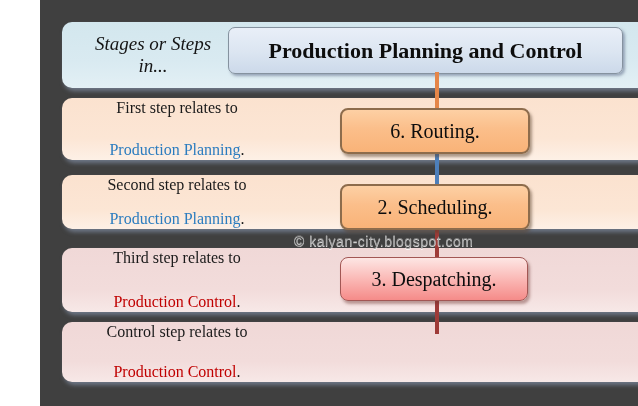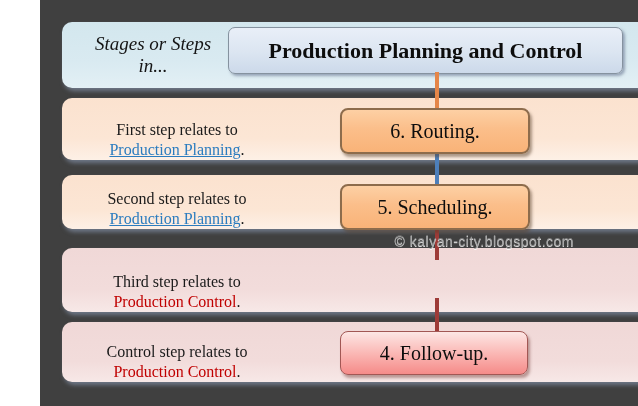--- a/index.html
+++ b/index.html
@@ -39,24 +39,24 @@
   
   .connector{position:absolute;left:395px;width:4px;z-index:2;}
   .connector.orange{top:72px;height:40px;background:#e58648;}
   .connector.blue{top:150px;height:38px;background:#4d7fba;}
   .connector.red1{top:227px;height:33px;background:#9e3b38;}
   .connector.red2{top:298px;height:36px;background:#9e3b38;}
 
   
   .desc{
     position:absolute;left:0;top:0;width:230px;height:100%;
-    display:flex;flex-direction:column;align-items:center;justify-content:flex-end;
+    display:flex;flex-direction:column;align-items:center;justify-content:space-between;
     font-size:16px;line-height:1.25;text-align:center;color:#1a1a1a;z-index:3;
   }
-  .desc .line2.planning{color:#2b7cbf;text-decoration:underline;}
+  .desc .line2.planning{color:#2b7cbf;}
   .desc .line2.control{color:#c00000;}
   .desc .suffix{color:#1a1a1a;}
 
   .step-box{
     position:absolute;left:278px;top:9px;width:186px;height:42px;
     border-radius:8px;z-index:3;
     display:flex;align-items:center;justify-content:center;
     font-size:20px;color:#0d0d0d;
   }
   .row1 .step-box{top:10px;}
@@ -67,21 +67,21 @@
   }
   .step-box.pink-box{
     background:linear-gradient(180deg,#fde6e4 0%,#fab4b1 55%,#f58b89 100%);
     border:1.5px solid #a25754;
     box-shadow:2px 3px 3px rgba(110,55,50,0.45);
   }
 
   
   .watermark{
     position:absolute;left:254px;top:233px;width:280px;z-index:4;
-    font-family:"Liberation Sans", sans-serif;font-size:14px;text-align:right;
+    font-family:"Liberation Sans", sans-serif;font-size:14px;text-align:left;
     color:rgba(150,150,150,0.75);text-shadow:0 1px 0 rgba(255,255,255,0.8);
     letter-spacing:0.5px;
   }
 </style>
 </head>
 <body>
 
 <div class="canvas">
 
   <div class="band header">
@@ -108,36 +108,36 @@
       <span>6. Routing.</span>
     </div>
   </div>
 
   <div class="band row2 planning-band">
     <div class="desc">
       <span class="line1">Second step relates to</span>
       <span><span class="line2 planning">Production Planning</span><span class="suffix">.</span></span>
     </div>
     <div class="step-box orange-box">
-      <span>5. Scheduling.</span>
+      <span>2. Scheduling.</span>
     </div>
   </div>
 
   <div class="watermark">© kalyan-city.blogspot.com</div>
 
   <div class="band row3 control-band">
     <div class="desc">
       <span class="line1">Third step relates to</span>
       <span><span class="line2 control">Production Control</span><span class="suffix">.</span></span>
     </div>
+    <div class="step-box pink-box">
+      <span>3. Despatching.</span>
+    </div>
   </div>
 
   <div class="band row4 control-band">
     <div class="desc">
       <span class="line1">Control step relates to</span>
       <span><span class="line2 control">Production Control</span><span class="suffix">.</span></span>
     </div>
-    <div class="step-box pink-box">
-      <span>4. Follow-up.</span>
-    </div>
   </div>
 
 </div>
 
 </body></html>

